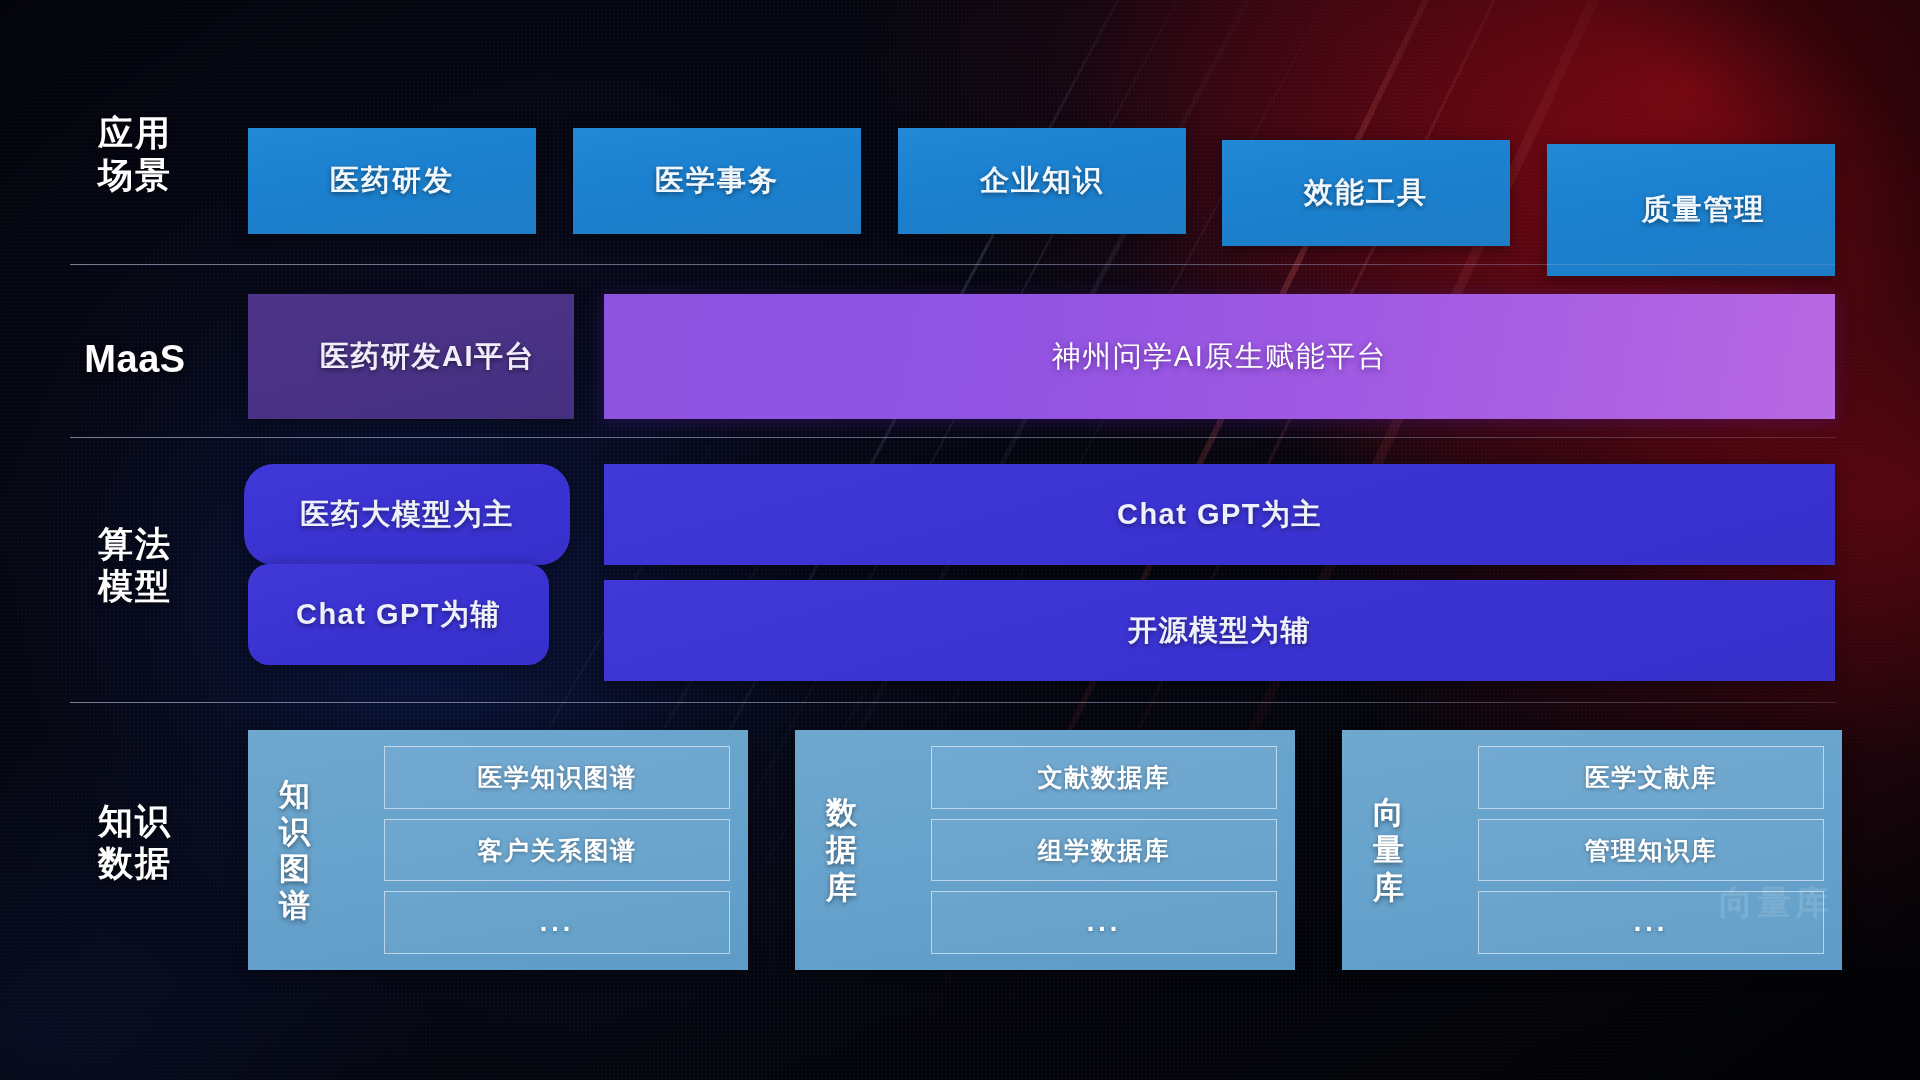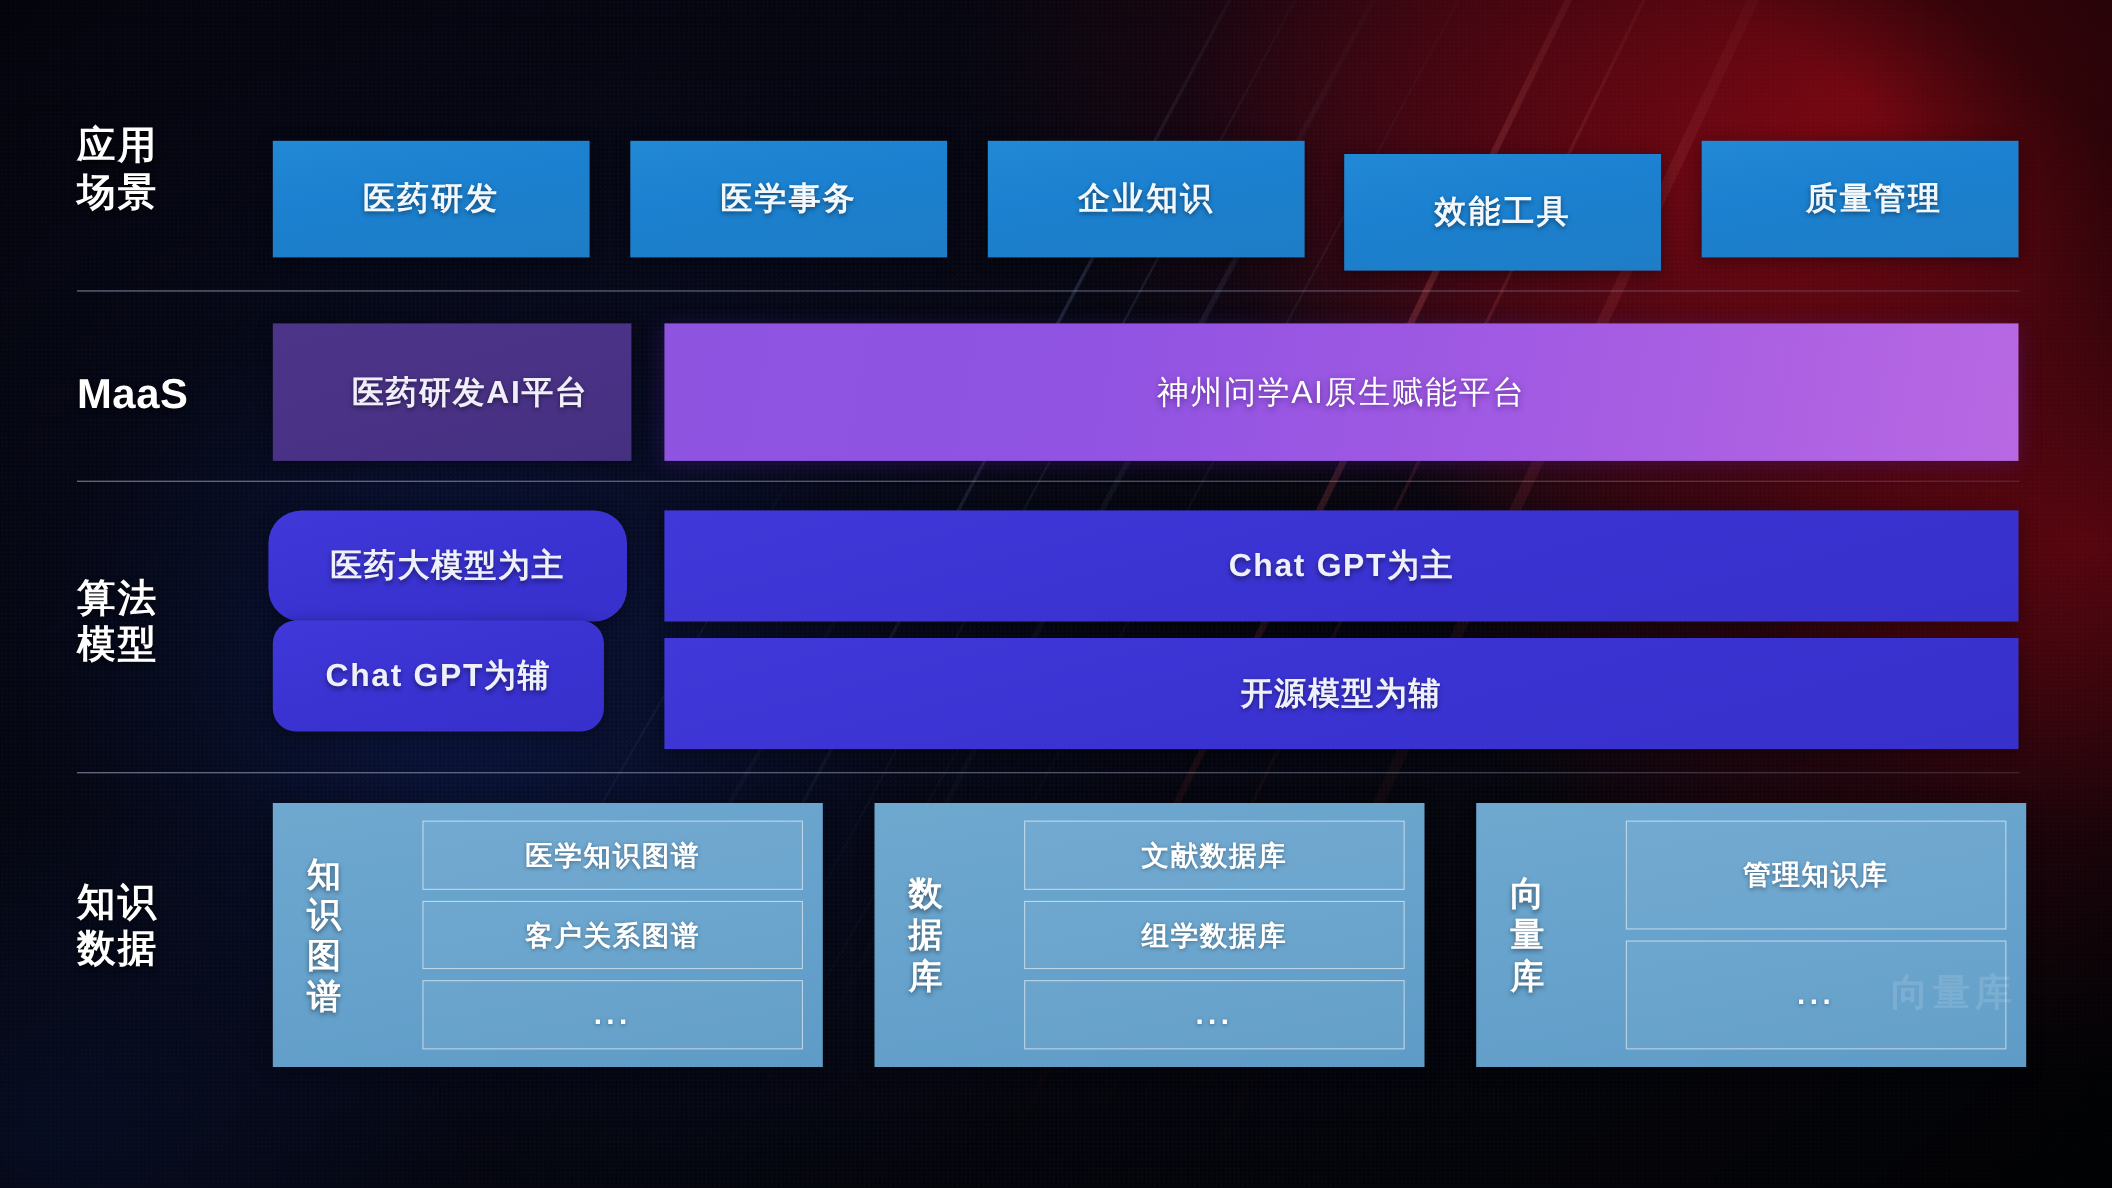--- a/index.html
+++ b/index.html
@@ -48,20 +48,21 @@
     opacity:.5; pointer-events:none;
   }
 
   
   .stage{ position:absolute; inset:0; }
   .row-label{
     position:absolute;
     color:#ffffff;
     font-weight:bold;
     letter-spacing:2px;
+    text-align:center;
     line-height:1.20;
     text-shadow:0 2px 6px rgba(0,0,0,0.85);
     white-space:pre-line;
   }
   .row-label.cn{ font-size:35px; }
   .row-label.en{ font-size:38px; letter-spacing:0.5px; }
 
   .divider{
     position:absolute;
     height:1px;
@@ -170,21 +171,21 @@
 
 <div class="stage">
 
   <div class="row-label cn" style="left:70px; top:112px; width:130px;">应用
 场景</div>
 
   <div class="app-box" style="left:248px; top:128px; width:288px; height:106px;">医药研发</div>
   <div class="app-box" style="left:573px; top:128px; width:288px; height:106px;">医学事务</div>
   <div class="app-box" style="left:898px; top:128px; width:288px; height:106px;">企业知识</div>
   <div class="app-box" style="left:1222px; top:140px; width:288px; height:106px;">效能工具</div>
-  <div class="app-box" style="left:1547px; top:128px; width:288px; height:106px;padding-left:25px;">质量管理</div>
+  <div class="app-box" style="left:1547px; top:144px; width:288px; height:132px;padding-left:25px;">质量管理</div>
 
   <div class="divider" style="left:70px; top:264px; width:1766px;"></div>
 
   <div class="row-label en" style="left:70px; top:337px; width:130px;">MaaS</div>
 
   <div class="maas-left" style="left:248px; top:294px; width:326px; height:125px;">医药研发AI平台</div>
   <div class="maas-right" style="left:604px; top:294px; width:1231px; height:125px;">神州问学AI原生赋能平台</div>
 
   <div class="divider" style="left:70px; top:437px; width:1766px;"></div>
 
@@ -223,20 +224,21 @@
       <div class="kb-item">组学数据库</div>
       <div class="kb-item ellipsis">...</div>
     </div>
   </div>
 
   <div class="kb" style="left:1342px; top:730px; width:500px; height:240px;">
     <div class="kb-title">向
 量
 库</div>
     <div class="kb-items">
+      <div class="kb-item">医学文献库</div>
       <div class="kb-item">管理知识库</div>
       <div class="kb-item ellipsis">...</div>
     </div>
   </div>
 
   <div class="wm" style="left:1719px; top:880px;">向量库</div>
 
 </div>
 
 </body></html>

